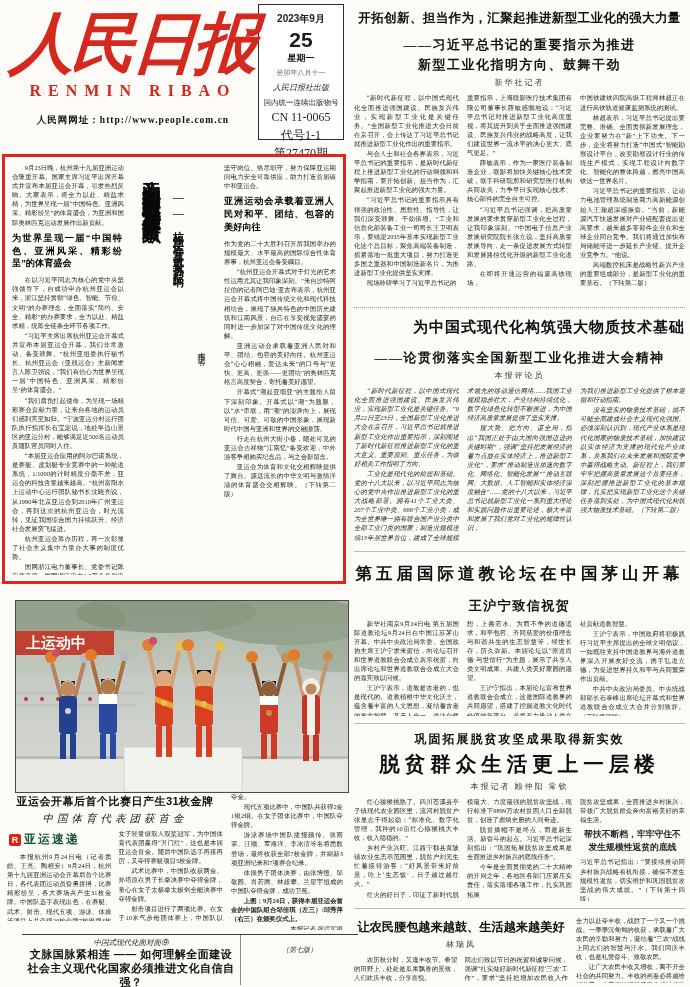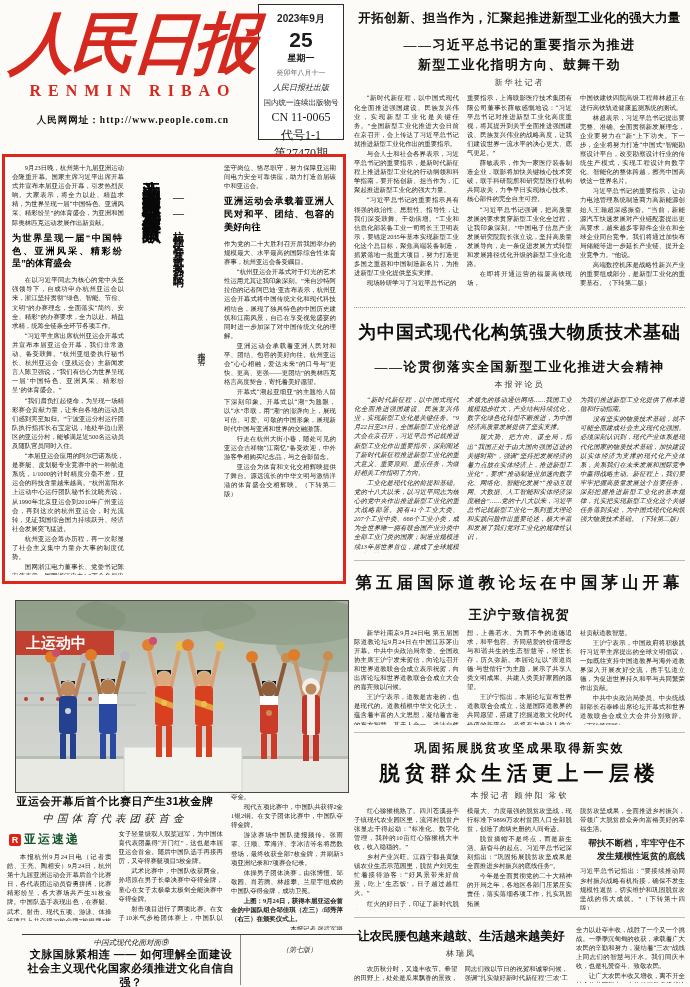--- a/index.html
+++ b/index.html
@@ -66,26 +66,26 @@
   .promo-right{flex:1;border-left:1px solid #8a8a82;text-align:center;padding-top:8px;}
   .kicker-sm{font-size:7.5px;font-style:italic;color:#222;}
   .promo-t{font-size:11px;line-height:1.25;letter-spacing:0.5px;}
   .promo-p{font-size:7px;font-style:italic;color:#333;margin-top:2px;}
   .promo-rt{font-size:12px;letter-spacing:1px;}
   
   .right-region{position:absolute;left:354px;top:6px;width:331px;height:977px;overflow:hidden;}
   .a1-h{font-size:12.6px;white-space:nowrap;text-align:center;letter-spacing:0.3px;margin-top:4px;}
   .ser-sub{font-weight:bold;font-size:13px;text-align:center;letter-spacing:1.5px;line-height:1.5;color:#111;}
   .body-cols{margin-top:3px;}
-  .a2-h{font-size:18px;white-space:nowrap;text-align:center;letter-spacing:1px;}
+  .a2-h{font-size:15px;white-space:nowrap;text-align:right;letter-spacing:1px;}
   .kai{font-style:italic;}
   .a3-h{font-weight:bold;font-size:16.5px;text-align:center;letter-spacing:4px;white-space:nowrap;color:#111;}
   .a4-kick{font-weight:bold;font-size:12px;text-align:center;letter-spacing:2px;color:#111;}
   .a4-h{font-weight:bold;font-size:20.5px;text-align:center;letter-spacing:5px;white-space:nowrap;color:#0d0d0d;margin:2px 0;}
-  .colsub{font-family:"Liberation Sans",sans-serif;font-weight:bold;font-size:8.8px;line-height:1.45;margin:4px 0;text-align:right;}
+  .colsub{font-family:"Liberation Sans",sans-serif;font-weight:bold;font-size:8.8px;line-height:1.45;margin:4px 0;text-align:center;}
   .a5{display:flex;gap:8px;}
   .a5-left{width:214px;}
   .a5-h{font-size:12.2px;white-space:nowrap;text-align:center;margin:3px 0 1px 0;}
   .a5-cols{display:flex;gap:7px;height:104px;overflow:hidden;}
   .a5-cols>div{flex:1;overflow:hidden;}
   .a5-right{flex:1;overflow:hidden;display:flex;flex-direction:column;}
 </style>
 </head>
 <body>
 

